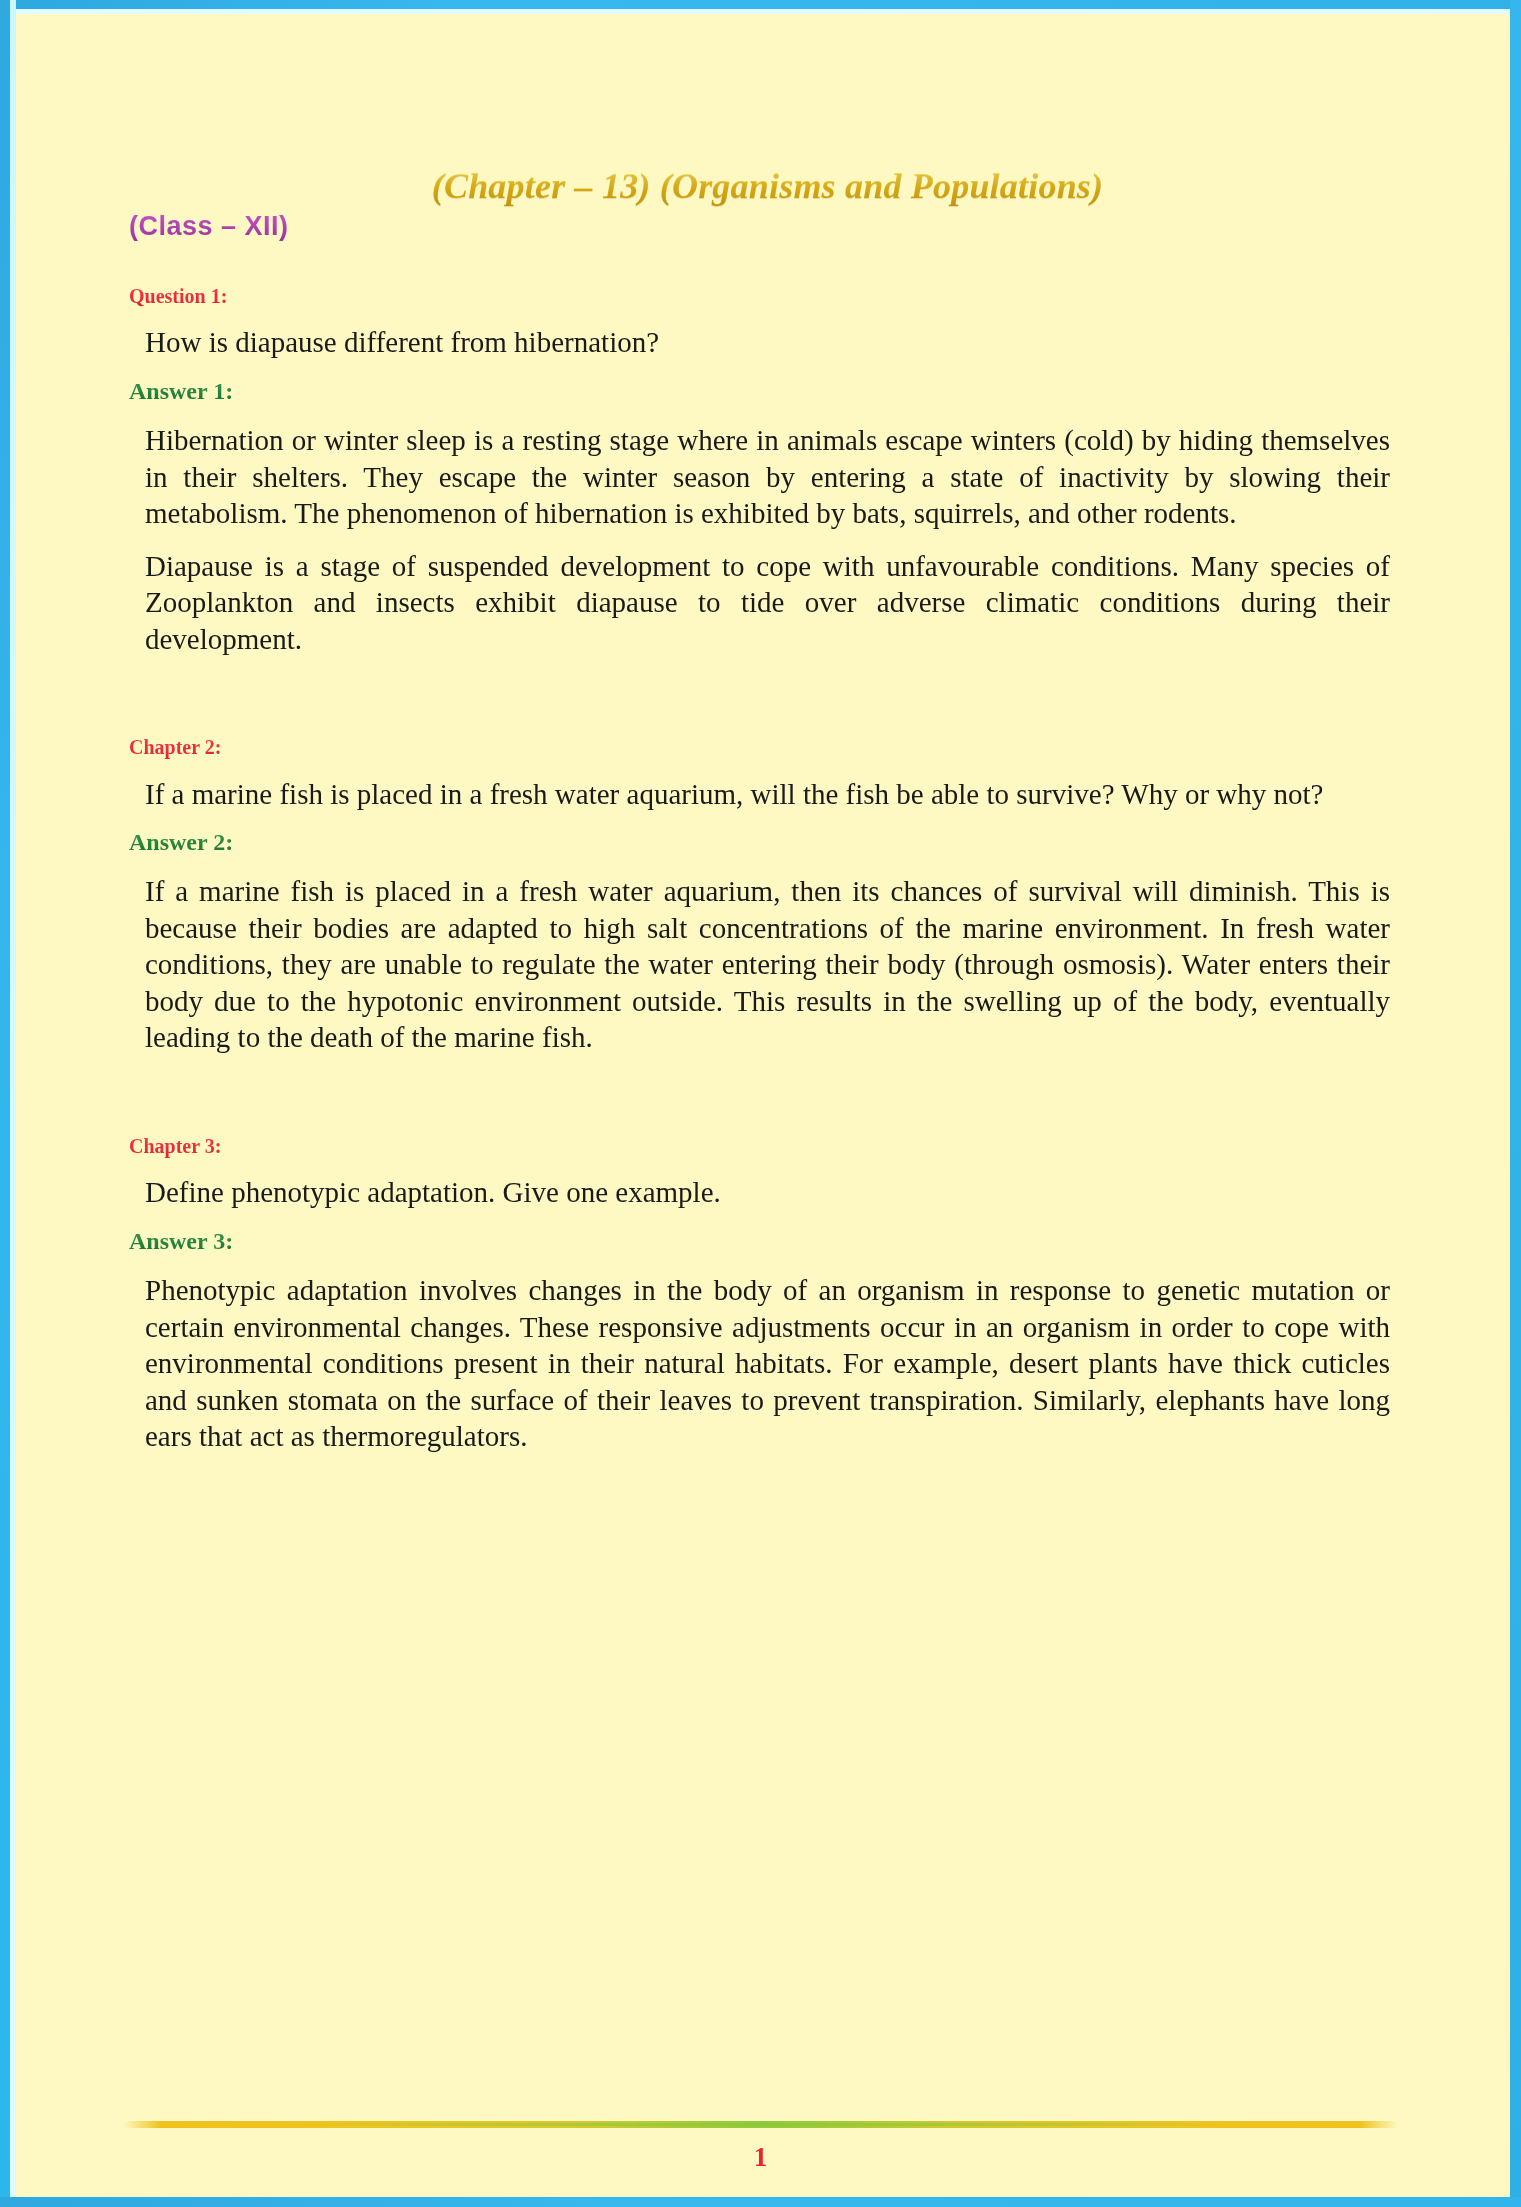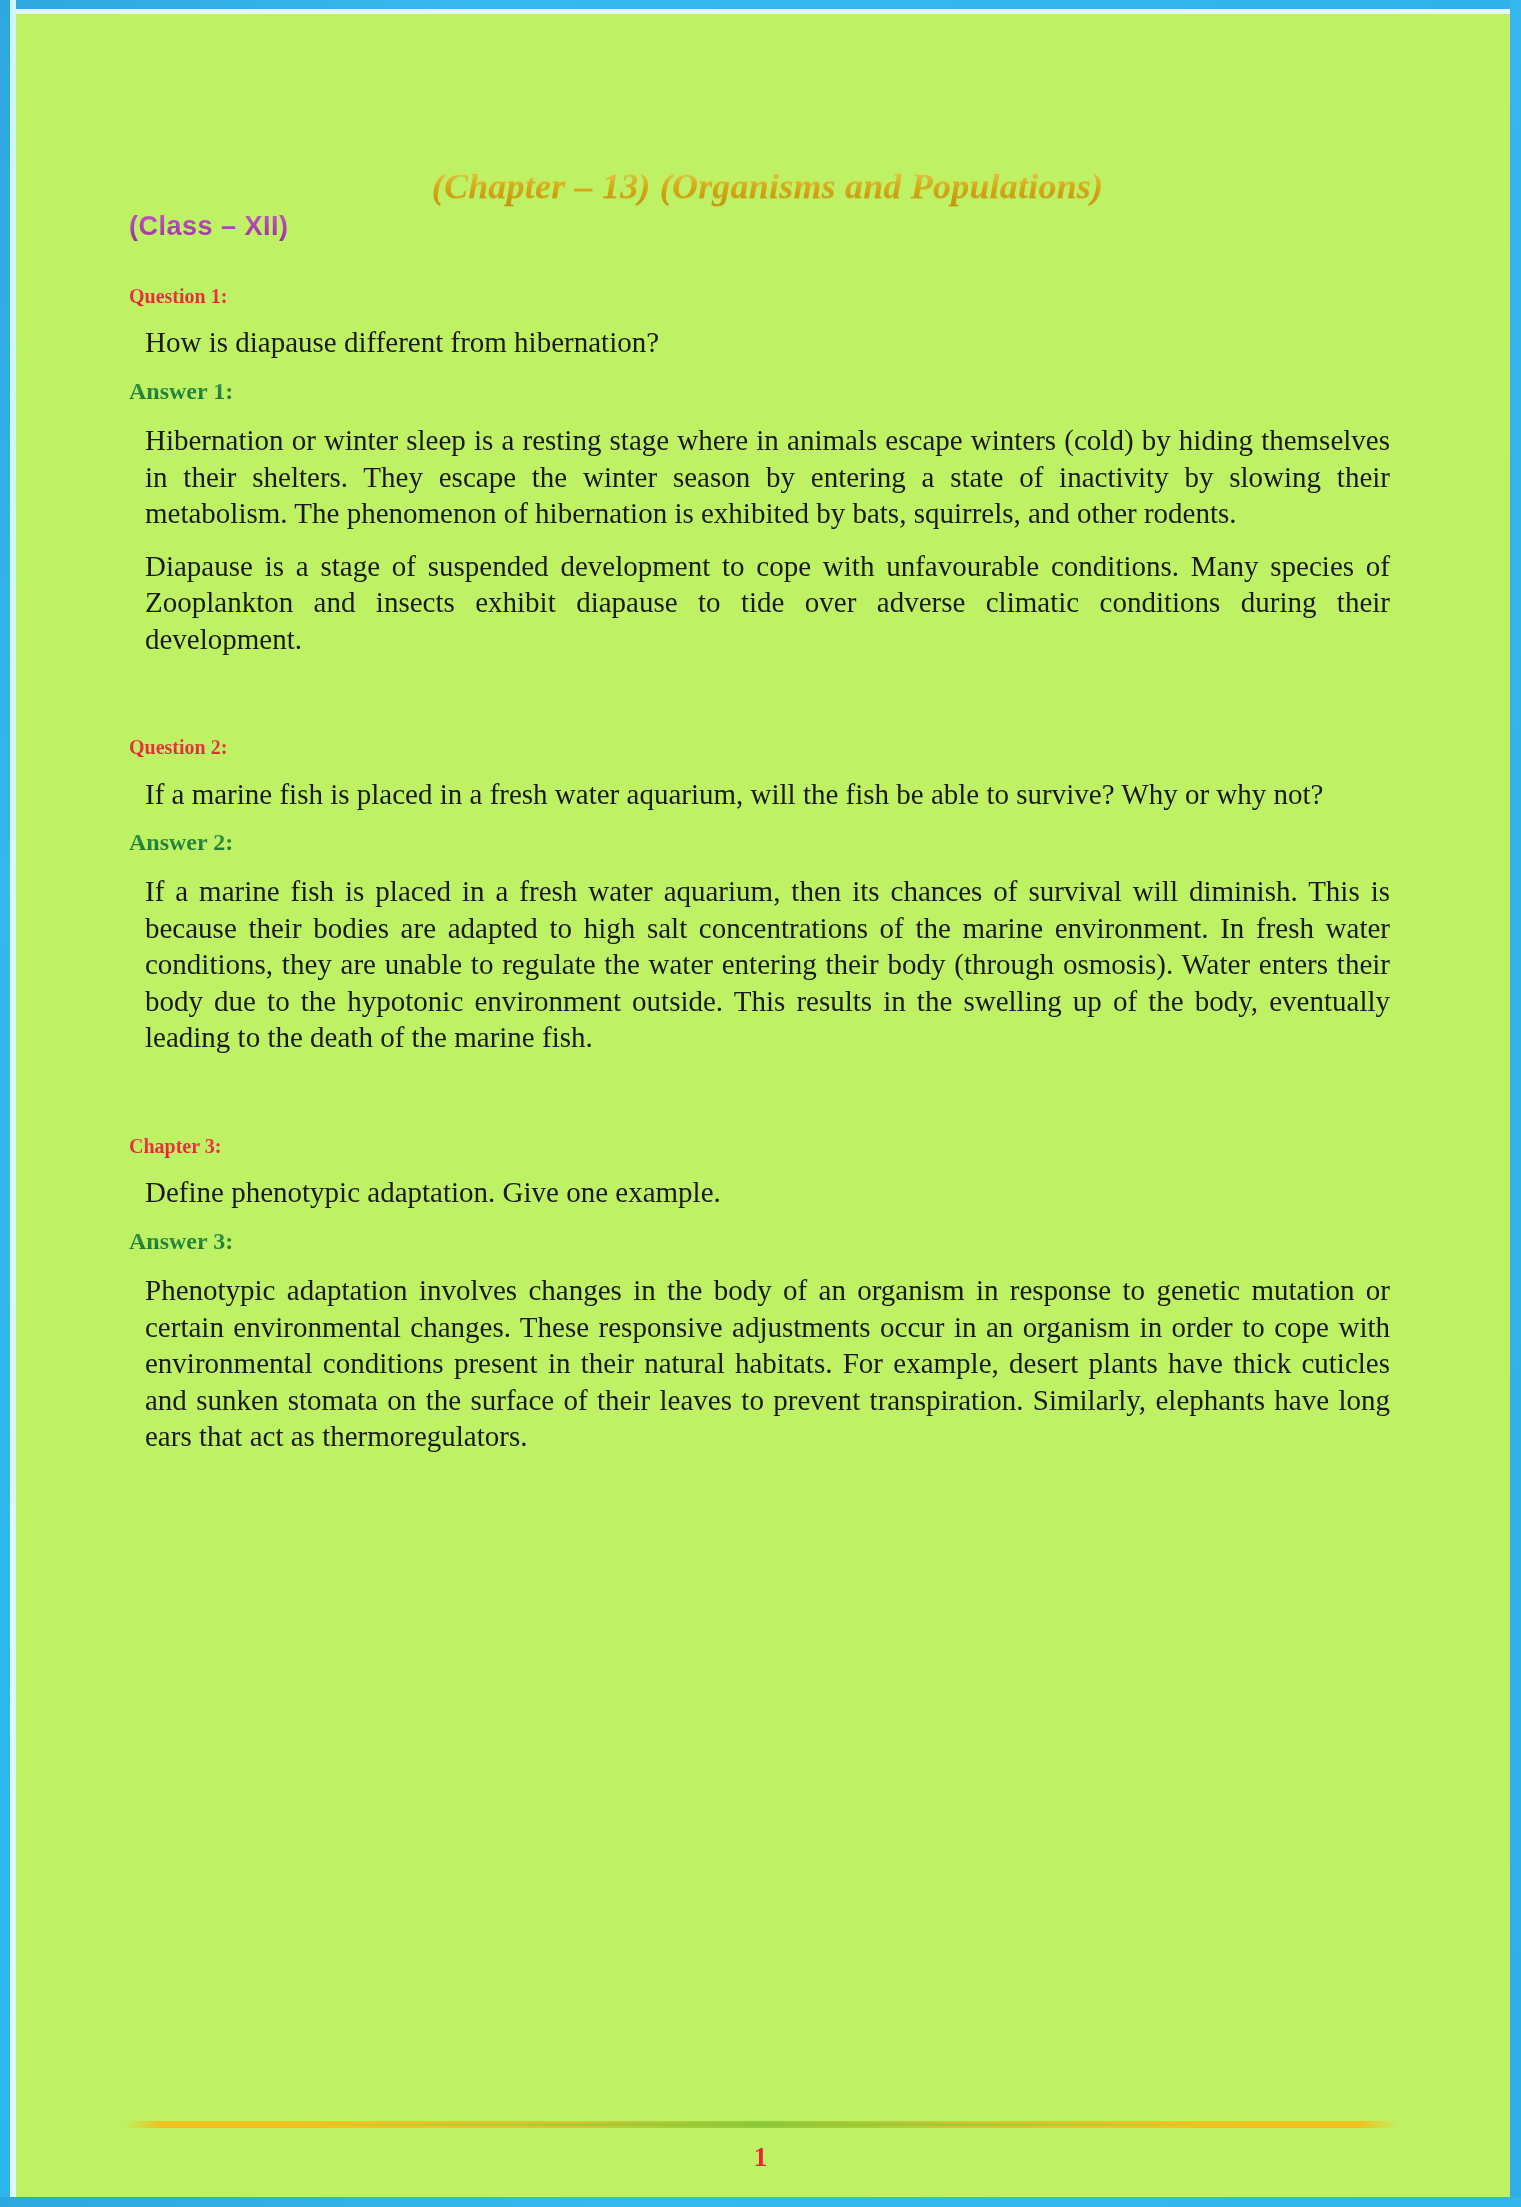--- a/index.html
+++ b/index.html
@@ -9,21 +9,21 @@
   }
   body {
     font-family: "Liberation Serif", serif;
   }
 
   .page {
     position: relative;
     width: 1521px;
     height: 2207px;
     box-sizing: border-box;
-    background: #bef264;
+    background: #fef9c3;
     overflow: hidden;
   }
 
   
   .border-left {
     position: absolute;
     left: 0; top: 0;
     width: 10px; height: 100%;
     background: linear-gradient(180deg, #2FA8E0 0%, #35B6EC 40%, #2BB7EE 100%);
   }
@@ -202,21 +202,21 @@
 
     <div class="qa-block" style="margin-top:42px;">
       <p class="q-head">Question 1:</p>
       <p class="body-text last-line-left">How is diapause different from hibernation?</p>
       <p class="a-head">Answer 1:</p>
       <p class="body-text last-line-left">Hibernation or winter sleep is a resting stage where in animals escape winters (cold) by hiding themselves in their shelters. They escape the winter season by entering a state of inactivity by slowing their metabolism. The phenomenon of hibernation is exhibited by bats, squirrels, and other rodents.</p>
       <p class="body-text last-line-left">Diapause is a stage of suspended development to cope with unfavourable conditions. Many species of Zooplankton and insects exhibit diapause to tide over adverse climatic conditions during their development.</p>
     </div>
 
     <div class="qa-block spaced">
-      <p class="q-head">Question 2:</p>
+      <p class="q-head">Chapter 2:</p>
       <p class="body-text last-line-left">If a marine fish is placed in a fresh water aquarium, will the fish be able to survive? Why or why not?</p>
       <p class="a-head">Answer 2:</p>
       <p class="body-text last-line-left">If a marine fish is placed in a fresh water aquarium, then its chances of survival will diminish. This is because their bodies are adapted to high salt concentrations of the marine environment. In fresh water conditions, they are unable to regulate the water entering their body (through osmosis). Water enters their body due to the hypotonic environment outside. This results in the swelling up of the body, eventually leading to the death of the marine fish.</p>
     </div>
 
     <div class="qa-block spaced">
       <p class="q-head">Chapter 3:</p>
       <p class="body-text last-line-left">Define phenotypic adaptation. Give one example.</p>
       <p class="a-head">Answer 3:</p>
       <p class="body-text last-line-left">Phenotypic adaptation involves changes in the body of an organism in response to genetic mutation or certain environmental changes. These responsive adjustments occur in an organism in order to cope with environmental conditions present in their natural habitats. For example, desert plants have thick cuticles and sunken stomata on the surface of their leaves to prevent transpiration. Similarly, elephants have long ears that act as thermoregulators.</p>

